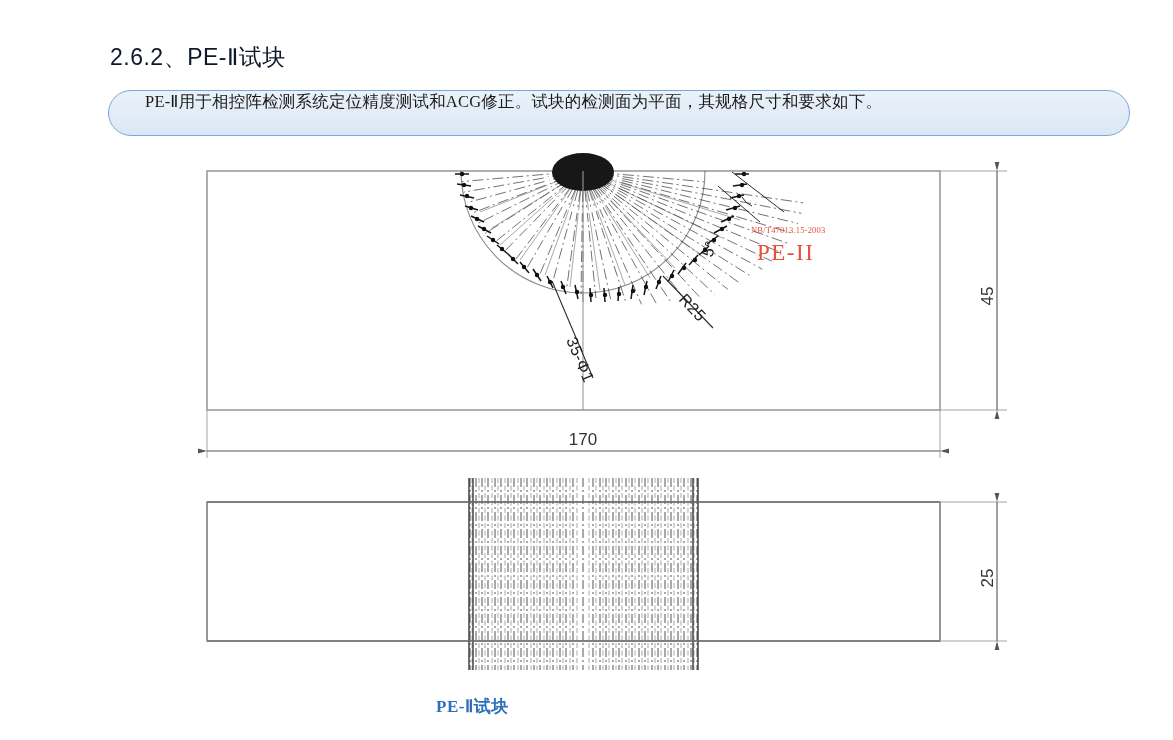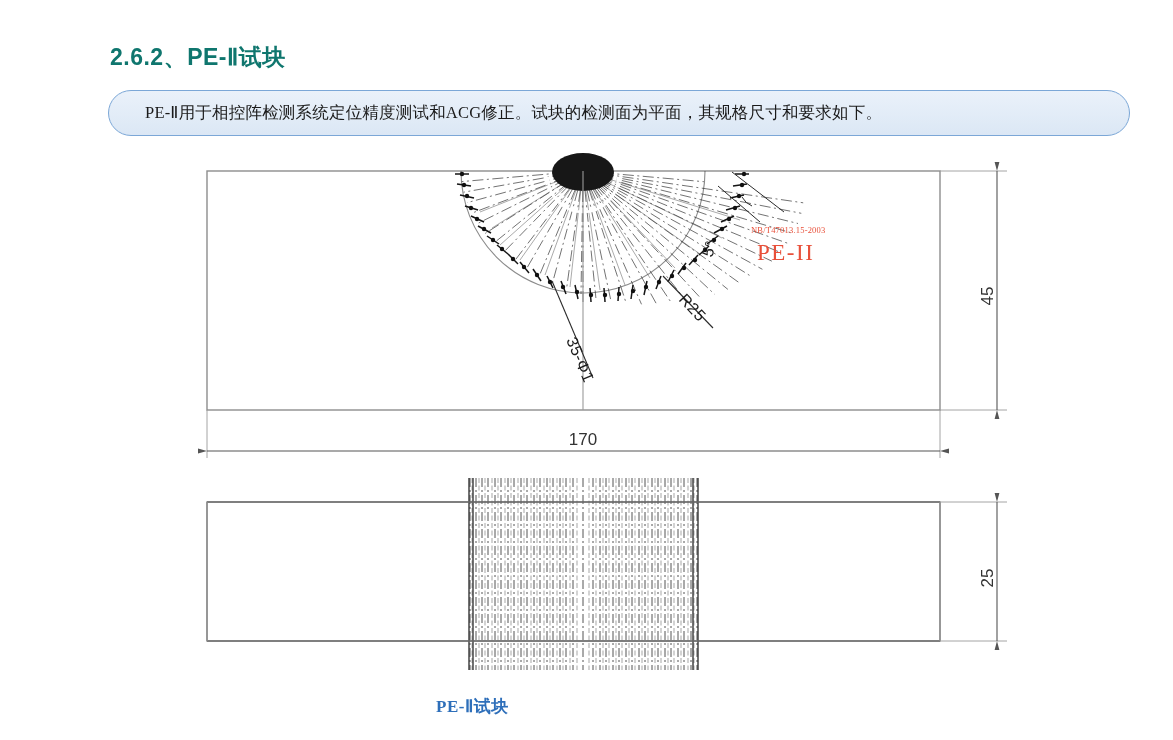--- a/index.html
+++ b/index.html
@@ -15,40 +15,39 @@
     font-family: "Liberation Sans", sans-serif;
     color: #222;
   }
 
   
   #section-heading {
     position: absolute;
     left: 110px;
     top: 42px;
     font-size: 23px;
-    font-weight: bold;
-    color: #0f766e;
+    font-weight: normal;
+    color: #0f172a;
     letter-spacing: 0.5px;
     white-space: nowrap;
     font-family: "Liberation Sans", sans-serif;
   }
 
   
   #description-box {
     position: absolute;
     left: 108px;
     top: 90px;
     width: 1022px;
     height: 46px;
     box-sizing: border-box;
     border: 1px solid #7ba7d7;
     border-radius: 24px;
     background: linear-gradient(180deg, #eaf1fa 0%, #e2ecf7 55%, #dbe7f5 100%);
     display: flex;
-    align-items: center;
   }
   #description-text {
     padding-left: 36px;
     font-family: "Liberation Serif", serif;
     font-size: 16.5px;
     color: #1a1a1a;
     letter-spacing: 0.2px;
     white-space: nowrap;
   }
 

